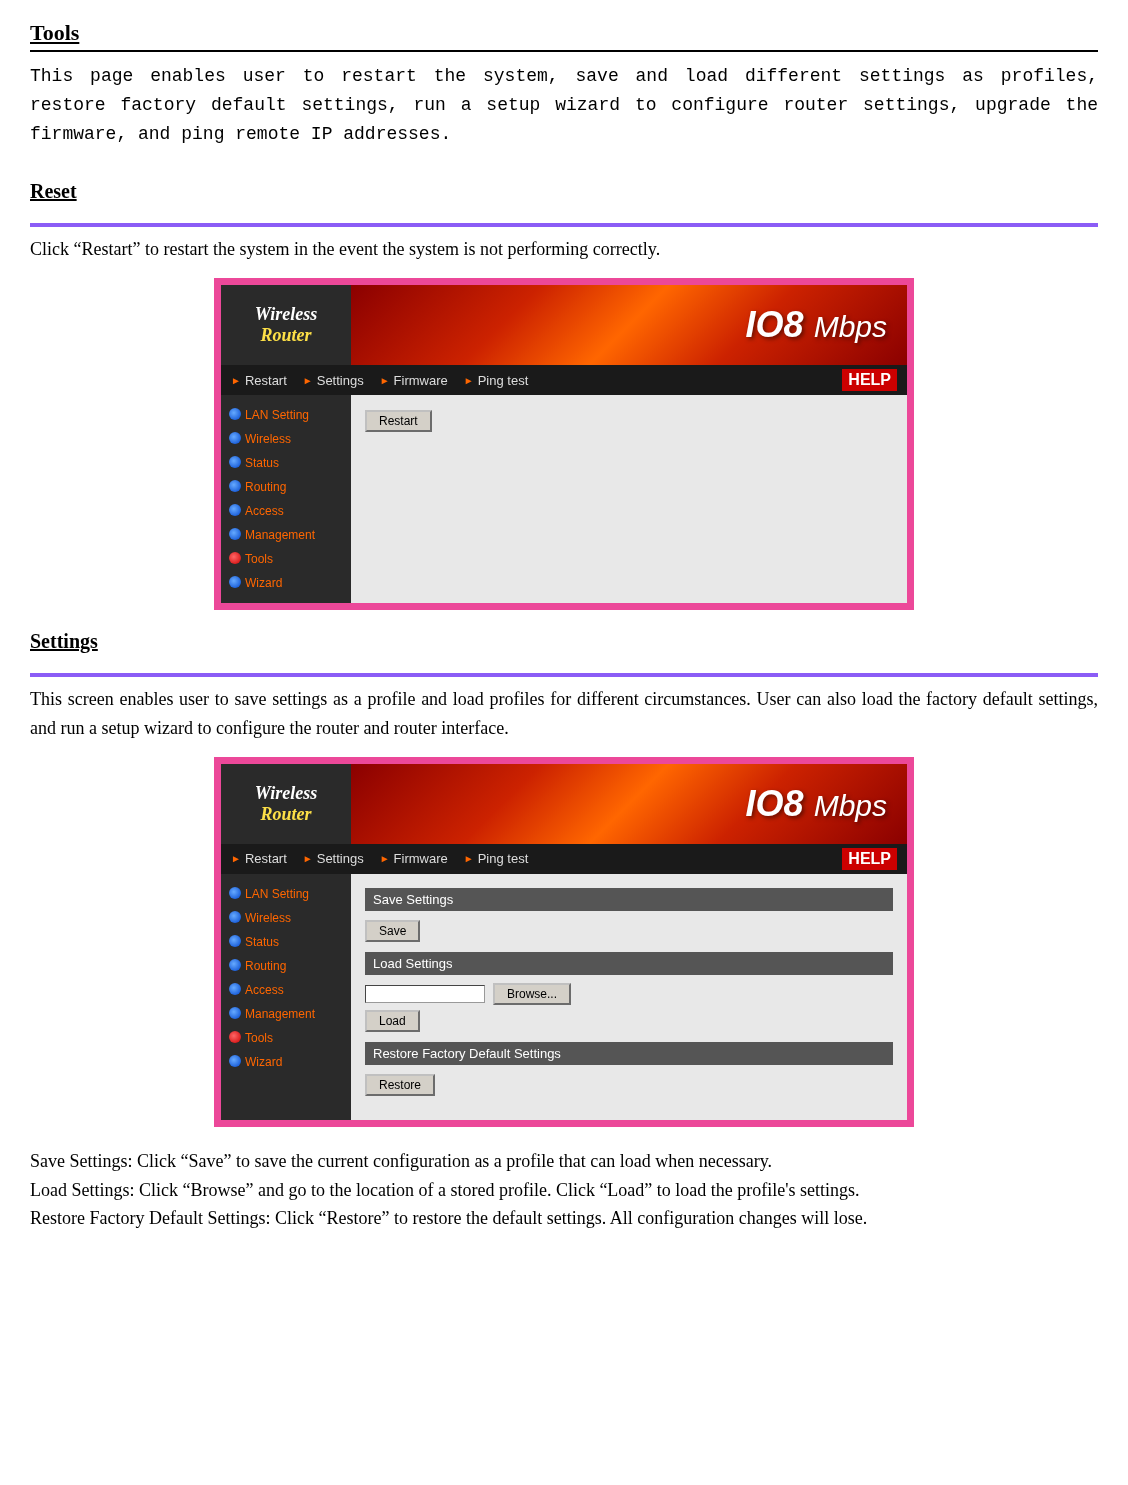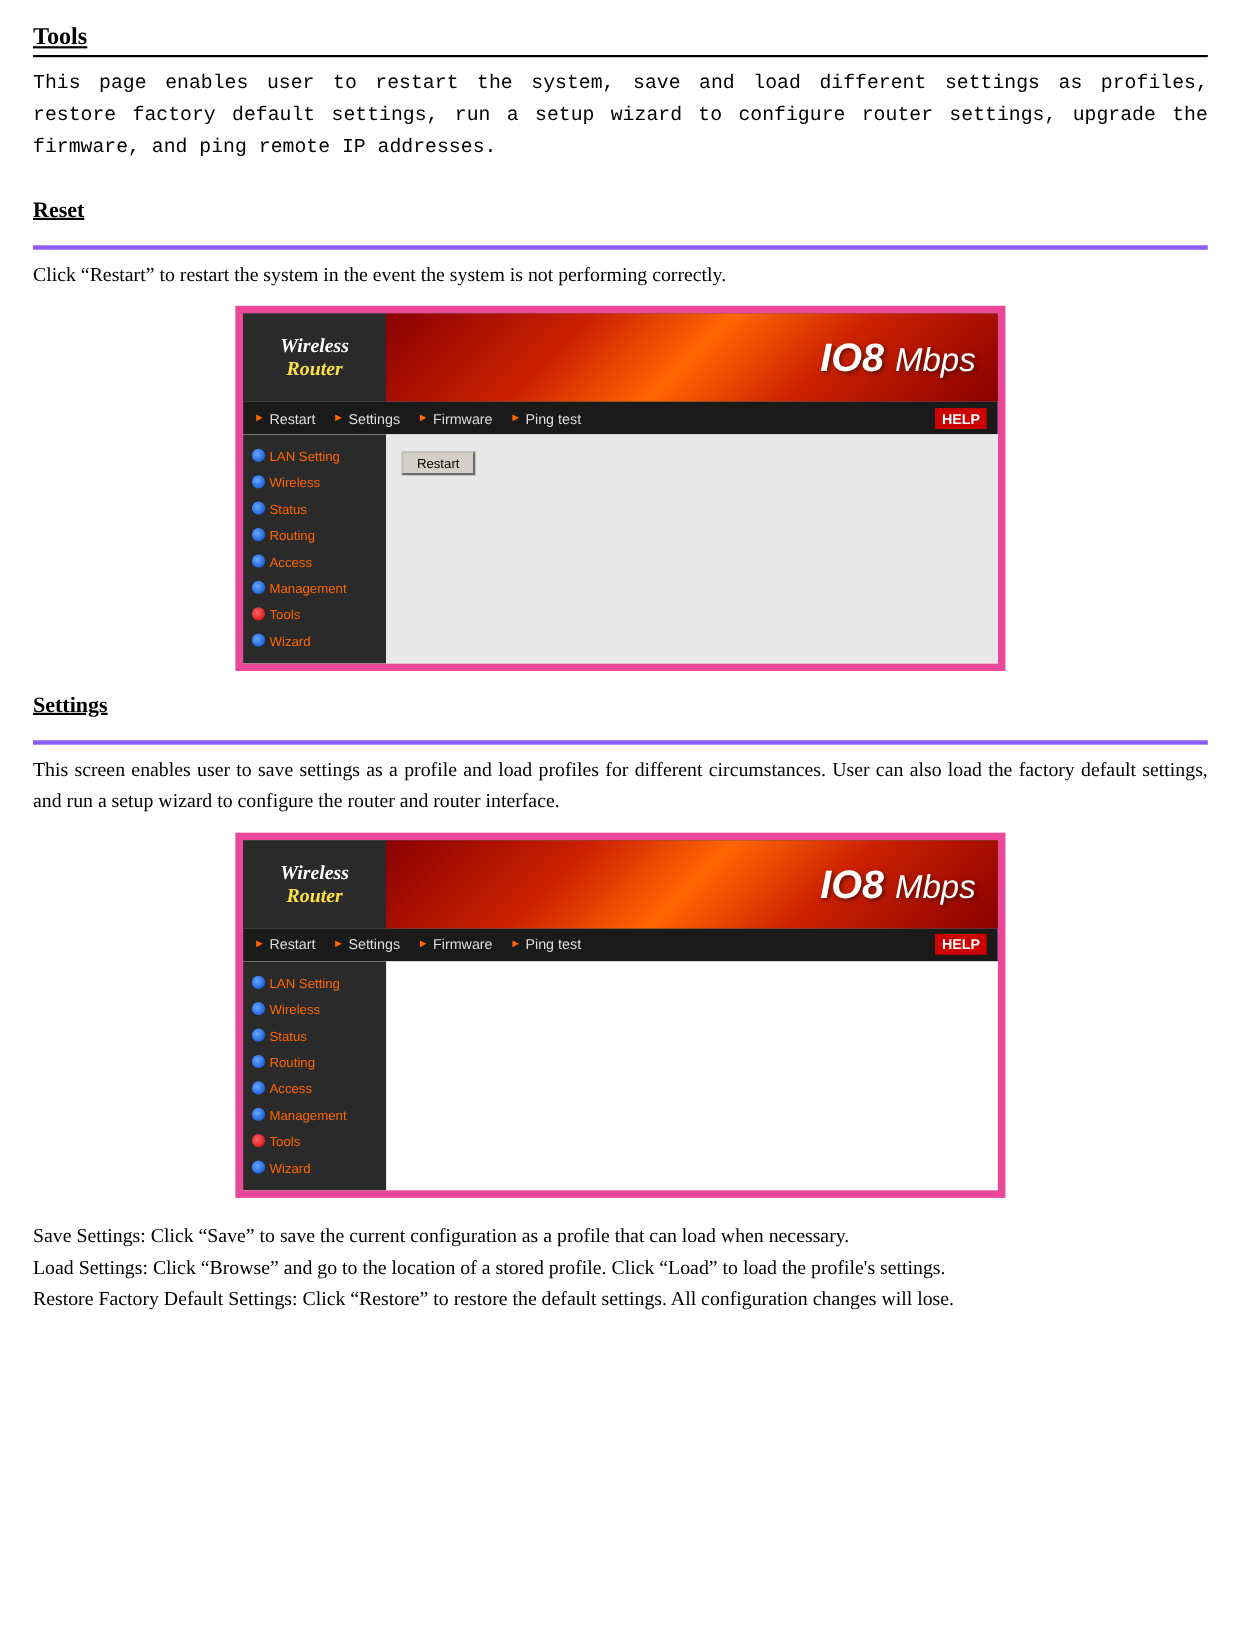--- a/index.html
+++ b/index.html
@@ -112,21 +112,21 @@
       gap: 4px;
     }
     .nav-arrow {
       color: #ff6600;
       font-size: 10px;
     }
     .help-btn {
       margin-left: auto;
       background: #cc0000;
       color: #fff;
-      font-size: 13px;
+      font-size: 16px;
       font-weight: bold;
       padding: 2px 6px;
       font-family: Arial, sans-serif;
     }
     .router-body {
       display: flex;
       background: #fff;
     }
     .router-sidebar {
       width: 130px;
@@ -346,20 +346,35 @@
         <span>Management</span>
       </div>
       <div class="sidebar-item">
         <div class="sidebar-dot sidebar-dot-red"></div>
         <span>Tools</span>
       </div>
       <div class="sidebar-item">
         <div class="sidebar-dot"></div>
         <span>Wizard</span>
       </div>
+    </div>
+    <div class="router-content">
+      
+      <div class="content-section-header">Save Settings</div>
+      <button class="router-btn">Save</button>
+      
+      <div class="content-section-header">Load Settings</div>
+      <div class="browse-row">
+        <div class="browse-input"></div>
+        <button class="router-btn" style="margin-bottom:0">Browse...</button>
+      </div>
+      <button class="router-btn">Load</button>
+      
+      <div class="content-section-header">Restore Factory Default Settings</div>
+      <button class="router-btn">Restore</button>
     </div>
   </div>
 </div>
 
 <div class="section-desc-bottom">
   <p>
     <span class="bold-label">Save Settings:</span><span> Click “Save” to save the current configuration as a profile that can load when necessary.</span>
   </p>
   <p>
     <span class="bold-label">Load Settings:</span><span> Click “Browse” and go to the location of a stored profile. Click “Load” to load the profile's settings.</span>

